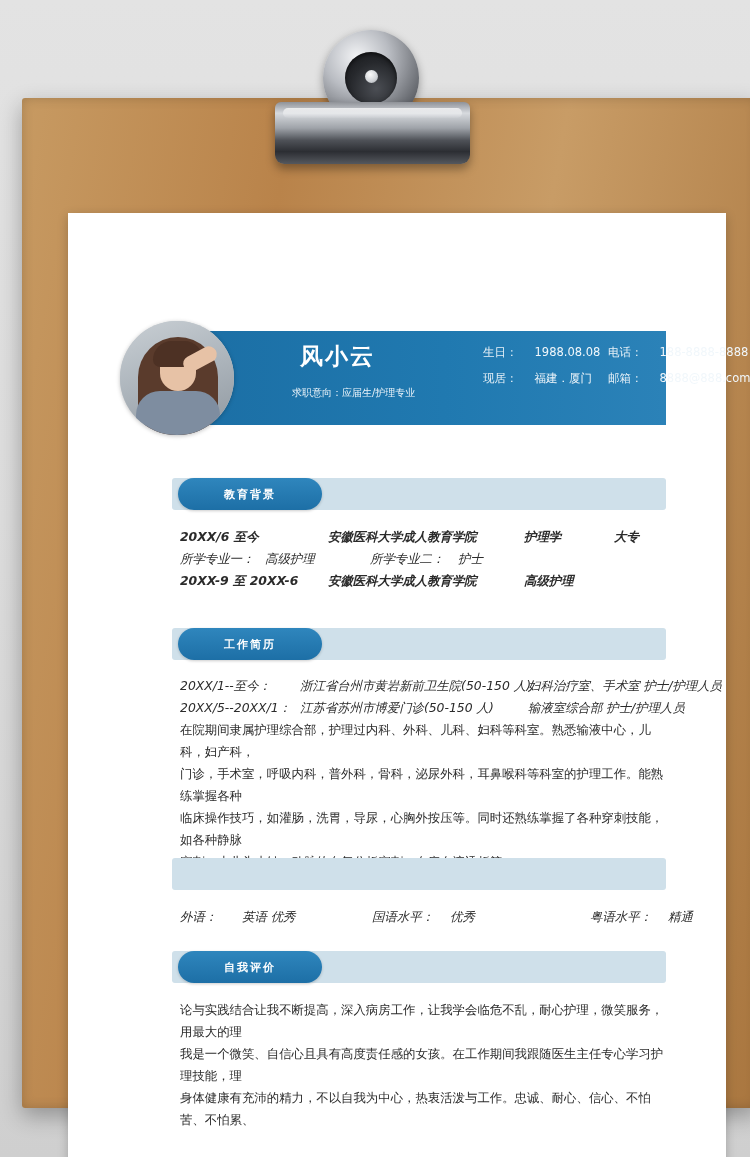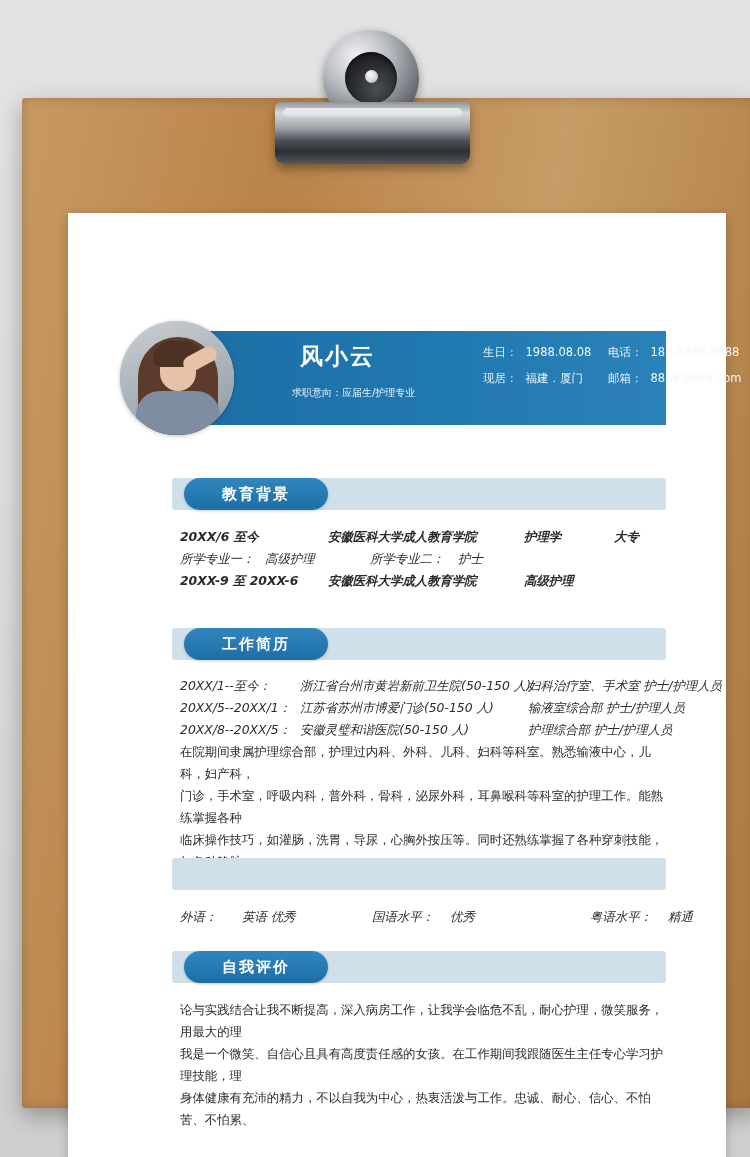--- a/index.html
+++ b/index.html
@@ -211,40 +211,40 @@
     position: absolute;
     left: 540px;
     top: 126px;
     width: 180px;
     font-size: 11.5px;
     color: #f1f7fb;
     line-height: 26px;
   }
   .contact-row { white-space: nowrap; }
   .contact-row .k { opacity: 0.95; }
-  .contact-row .v { margin-left: 8px; text-align: center; }
+  .contact-row .v { margin-left: 17px; text-align: center; }
 
   
   .section-bar {
     position: absolute;
     left: 104px;
     width: 494px;
     height: 32px;
     background: #cfe0ea;
     border-radius: 3px;
   }
   .section-pill {
     position: absolute;
-    left: 116px;
+    left: 110px;
     width: 144px;
     height: 32px;
     background: linear-gradient(180deg, #2f86bd 0%, #1d6fa6 100%);
     border-radius: 16px;
     color: #fff;
-    font-size: 15px;
+    font-size: 11px;
     font-weight: bold;
     display: flex;
     align-items: center;
     justify-content: center;
     letter-spacing: 2px;
     box-shadow: 0 1px 3px rgba(0,0,0,0.2);
   }
 
   .body-text {
     position: absolute;
@@ -327,23 +327,20 @@
       <div class="section-bar" style="top:415px;"></div>
       <div class="section-pill" style="top:415px;">工作简历</div>
 
       <div class="body-text" style="top:462px;">
         <div class="row">
           <span class="c" style="width:120px;">20XX/1--至今：</span><span class="c" style="width:228px;">浙江省台州市黄岩新前卫生院(50-150 人)</span><span class="c">妇科治疗室、手术室  护士/护理人员</span>
         </div>
         <div class="row">
           <span class="c" style="width:120px;">20XX/5--20XX/1：</span><span class="c" style="width:228px;">江苏省苏州市博爱门诊(50-150 人)</span><span class="c">输液室综合部  护士/护理人员</span>
         </div>
-        <div class="row">
-          <span class="c" style="width:120px;">20XX/8--20XX/5：</span><span class="c" style="width:228px;">安徽灵璧和谐医院(50-150 人)</span><span class="c">护理综合部  护士/护理人员</span>
-        </div>
         <div>在院期间隶属护理综合部，护理过内科、外科、儿科、妇科等科室。熟悉输液中心，儿科，妇产科，</div>
         <div>门诊，手术室，呼吸内科，普外科，骨科，泌尿外科，耳鼻喉科等科室的护理工作。能熟练掌握各种</div>
         <div>临床操作技巧，如灌肠，洗胃，导尿，心胸外按压等。同时还熟练掌握了各种穿刺技能，如各种静脉</div>
         <div>穿刺，小儿头皮针，动脉的血气分析穿刺，血疗血液透析等。</div>
       </div>
 
       <div class="section-bar" style="top:645px;"></div>
 
       <div class="body-text" style="top:693px;">
         <div class="row">

